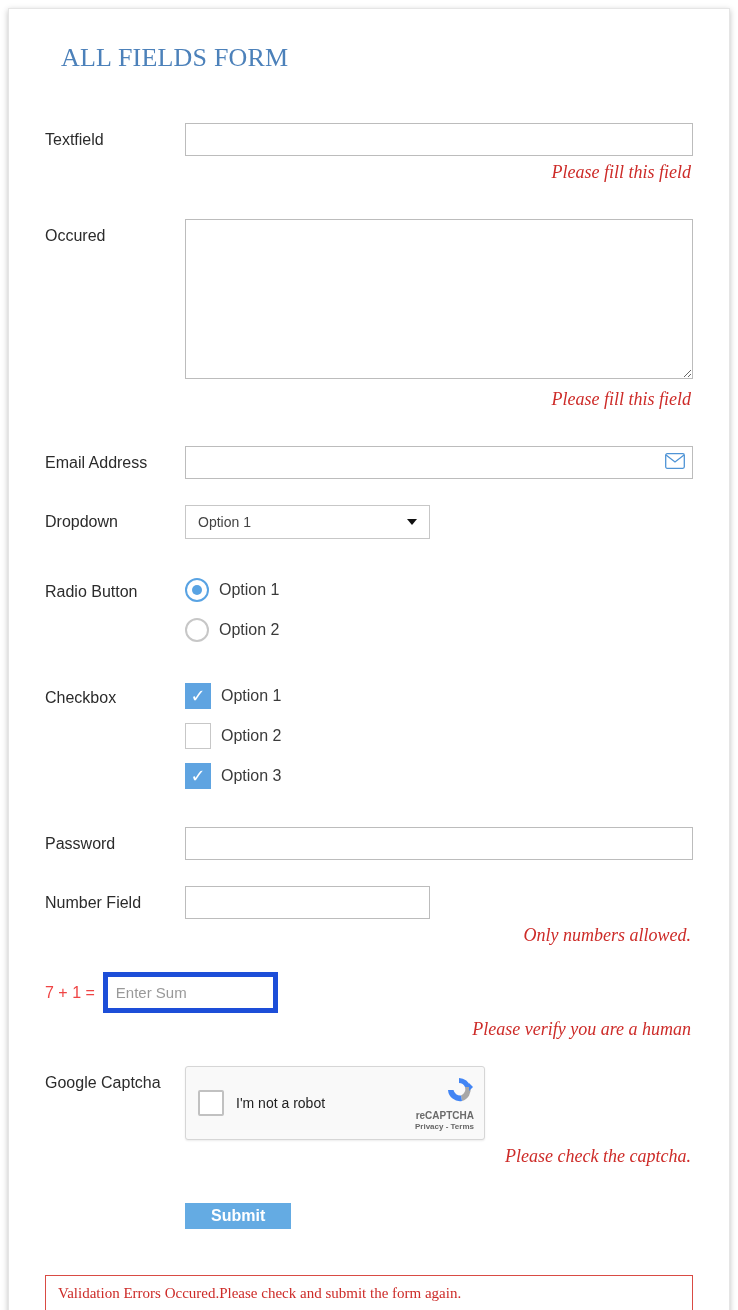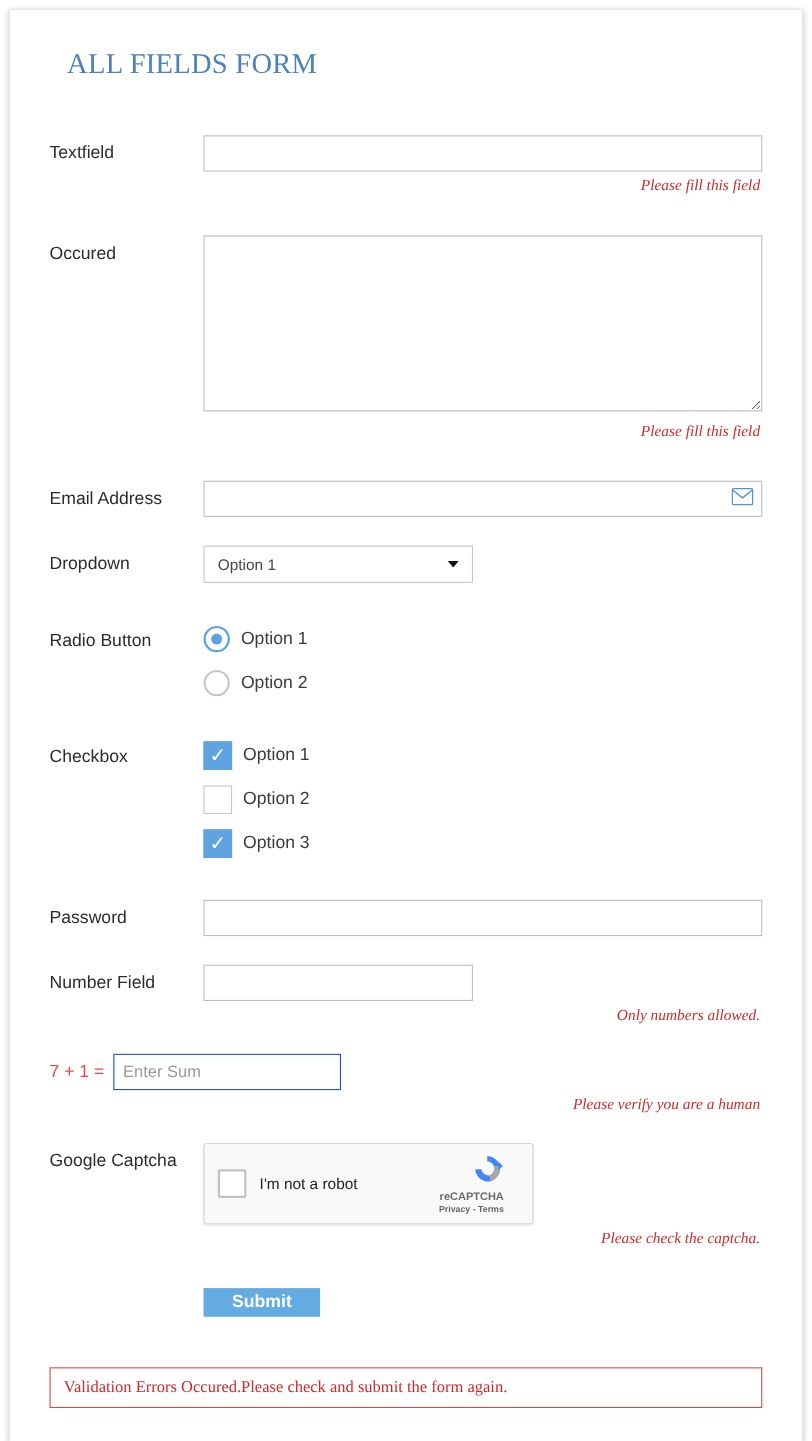--- a/index.html
+++ b/index.html
@@ -57,21 +57,21 @@
     font-family: inherit;
     outline: none;
   }
   textarea.txt {
     height: 160px;
     resize: both;
   }
   .err {
     font-family: Georgia, "Times New Roman", serif;
     font-style: italic;
-    font-size: 14px;
+    font-size: 18px;
     color: #cd2b28;
     text-align: right;
     padding: 6px 2px 0 0;
   }
   .gap { height: 28px; }
   .gap-sm { height: 18px; }
   .email-wrap {
     position: relative;
   }
   .email-wrap input {
@@ -160,36 +160,36 @@
   .mathcap {
     display: flex;
     align-items: center;
     gap: 8px;
   }
   .mathcap-q {
     font-size: 16px;
     color: #ef4444;
   }
   .mathcap input {
-    width: 207px;
-    border: 1px solid #1d4ed8;
+    width: 175px;
+    border: 5px solid #1d4ed8;
     padding: 7px 8px;
     font-size: 15px;
     outline: none;
   }
   .mathcap input::placeholder { color: #999; }
   .recaptcha {
     display: flex;
     width: 300px;
     height: 74px;
     background: #f9f9f9;
     border: 1px solid #d6d6d6;
     border-radius: 3px;
     align-items: center;
-    padding: 0 26px 0 12px;
+    padding: 0 10px 0 12px;
     box-shadow: 0 1px 2px rgba(0,0,0,0.08);
   }
   .recap-check {
     width: 26px; height: 26px;
     border: 2px solid #c1c1c1;
     border-radius: 2px;
     background: #fff;
     cursor: pointer;
   }
   .recap-text {

